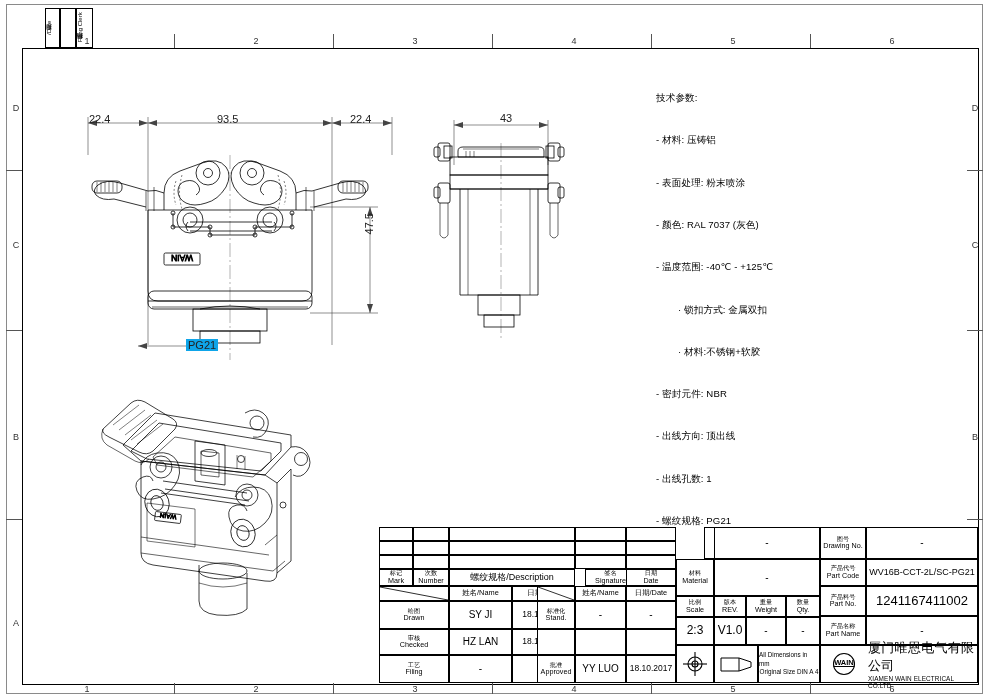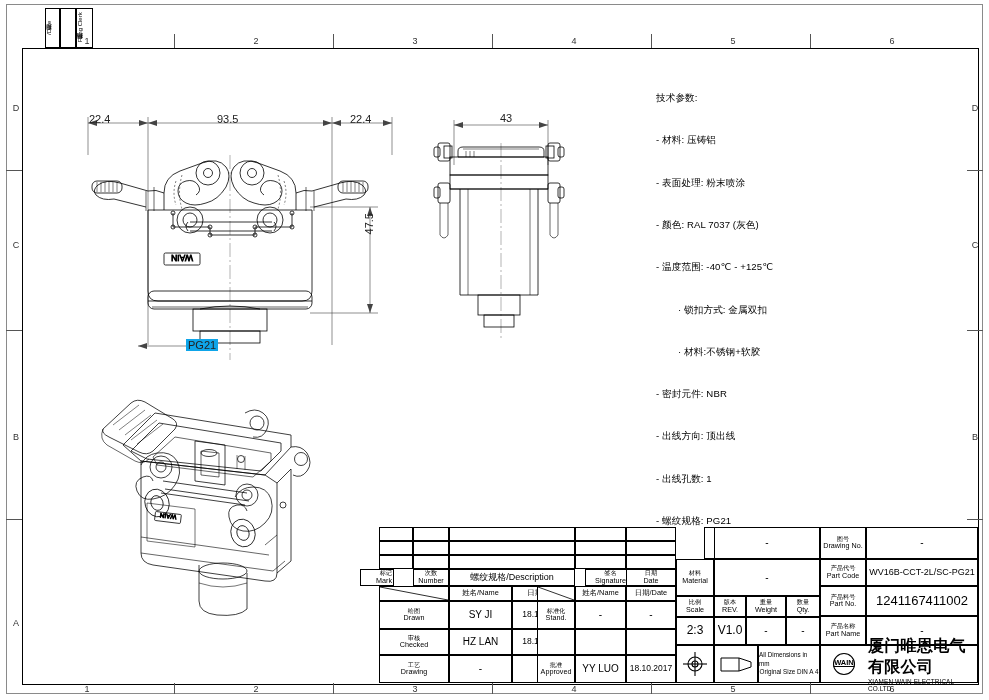--- a/index.html
+++ b/index.html
@@ -138,21 +138,21 @@
     align-items: center;
     padding-left: 3px;
     gap: 4px;
   }
   .logo-mark {
     width: 40px; height: 24px;
     position: relative;
     flex: 0 0 auto;
   }
   .logo-txt { display: flex; flex-direction: column; justify-content: center; }
-  .logo-cn { font-size: 16px; font-weight: bold; color: #000; letter-spacing: 0.3px; }
+  .logo-cn { font-size: 13px; font-weight: normal; color: #000; letter-spacing: 0.3px; }
   .logo-en { font-size: 6.4px; color: #000; letter-spacing: 0.1px; }
 
   .mm-cell {
     position: absolute;
     border: 1px solid #000;
     background: #fff;
     display: flex;
     flex-direction: column;
     align-items: center;
     justify-content: center;
@@ -490,21 +490,21 @@
     <div class="tb-cell" style="left:449px; top:541px; width:126px; height:14px;"></div>
     <div class="tb-cell" style="left:575px; top:541px; width:51px; height:14px;"></div>
     <div class="tb-cell" style="left:626px; top:541px; width:50px; height:14px;"></div>
 
     <div class="tb-cell" style="left:379px; top:555px; width:34px; height:14px;"></div>
     <div class="tb-cell" style="left:413px; top:555px; width:36px; height:14px;"></div>
     <div class="tb-cell" style="left:449px; top:555px; width:126px; height:14px;"></div>
     <div class="tb-cell" style="left:575px; top:555px; width:51px; height:14px;"></div>
     <div class="tb-cell" style="left:626px; top:555px; width:50px; height:14px;"></div>
 
-    <div class="tb-cell" style="left:360px; top:569px; width:34px; height:17px;align-items:flex-end;">
+    <div class="tb-cell" style="left:379px; top:569px; width:34px; height:17px;">
       <span class="cn">标记</span>
       <span class="en">Mark</span>
     </div>
     <div class="tb-cell" style="left:413px; top:569px; width:36px; height:17px;">
       <span class="cn">次数</span>
       <span class="en">Number</span>
     </div>
     <div class="tb-cell" style="left:449px; top:569px; width:126px; height:17px;">
       <span style="font-size:9px;">螺纹规格/Description</span>
     </div>
@@ -558,21 +558,21 @@
     </div>
     <div class="tb-cell" style="left:449px; top:629px; width:63px; height:26px;">
       <span class="val">HZ LAN</span>
     </div>
     <div class="tb-cell" style="left:512px; top:629px; width:63px; height:26px;">
       <span class="val-sm">18.10.2017</span>
     </div>
 
     <div class="tb-cell" style="left:379px; top:655px; width:70px; height:28px;">
       <span class="cn">工艺</span>
-      <span class="en">Drawing</span>
+      <span class="en">Filing</span>
     </div>
     <div class="tb-cell" style="left:449px; top:655px; width:63px; height:28px;">
       <span class="val">-</span>
     </div>
     <div class="tb-cell" style="left:512px; top:655px; width:63px; height:28px;">
       <span class="val">-</span>
     </div>
 
     <div class="tb-cell" style="left:575px; top:586px; width:0; height:0; border:none;"></div>
     <div class="tb-cell" style="left:537px; top:586px; width:38px; height:15px; padding:0;">

